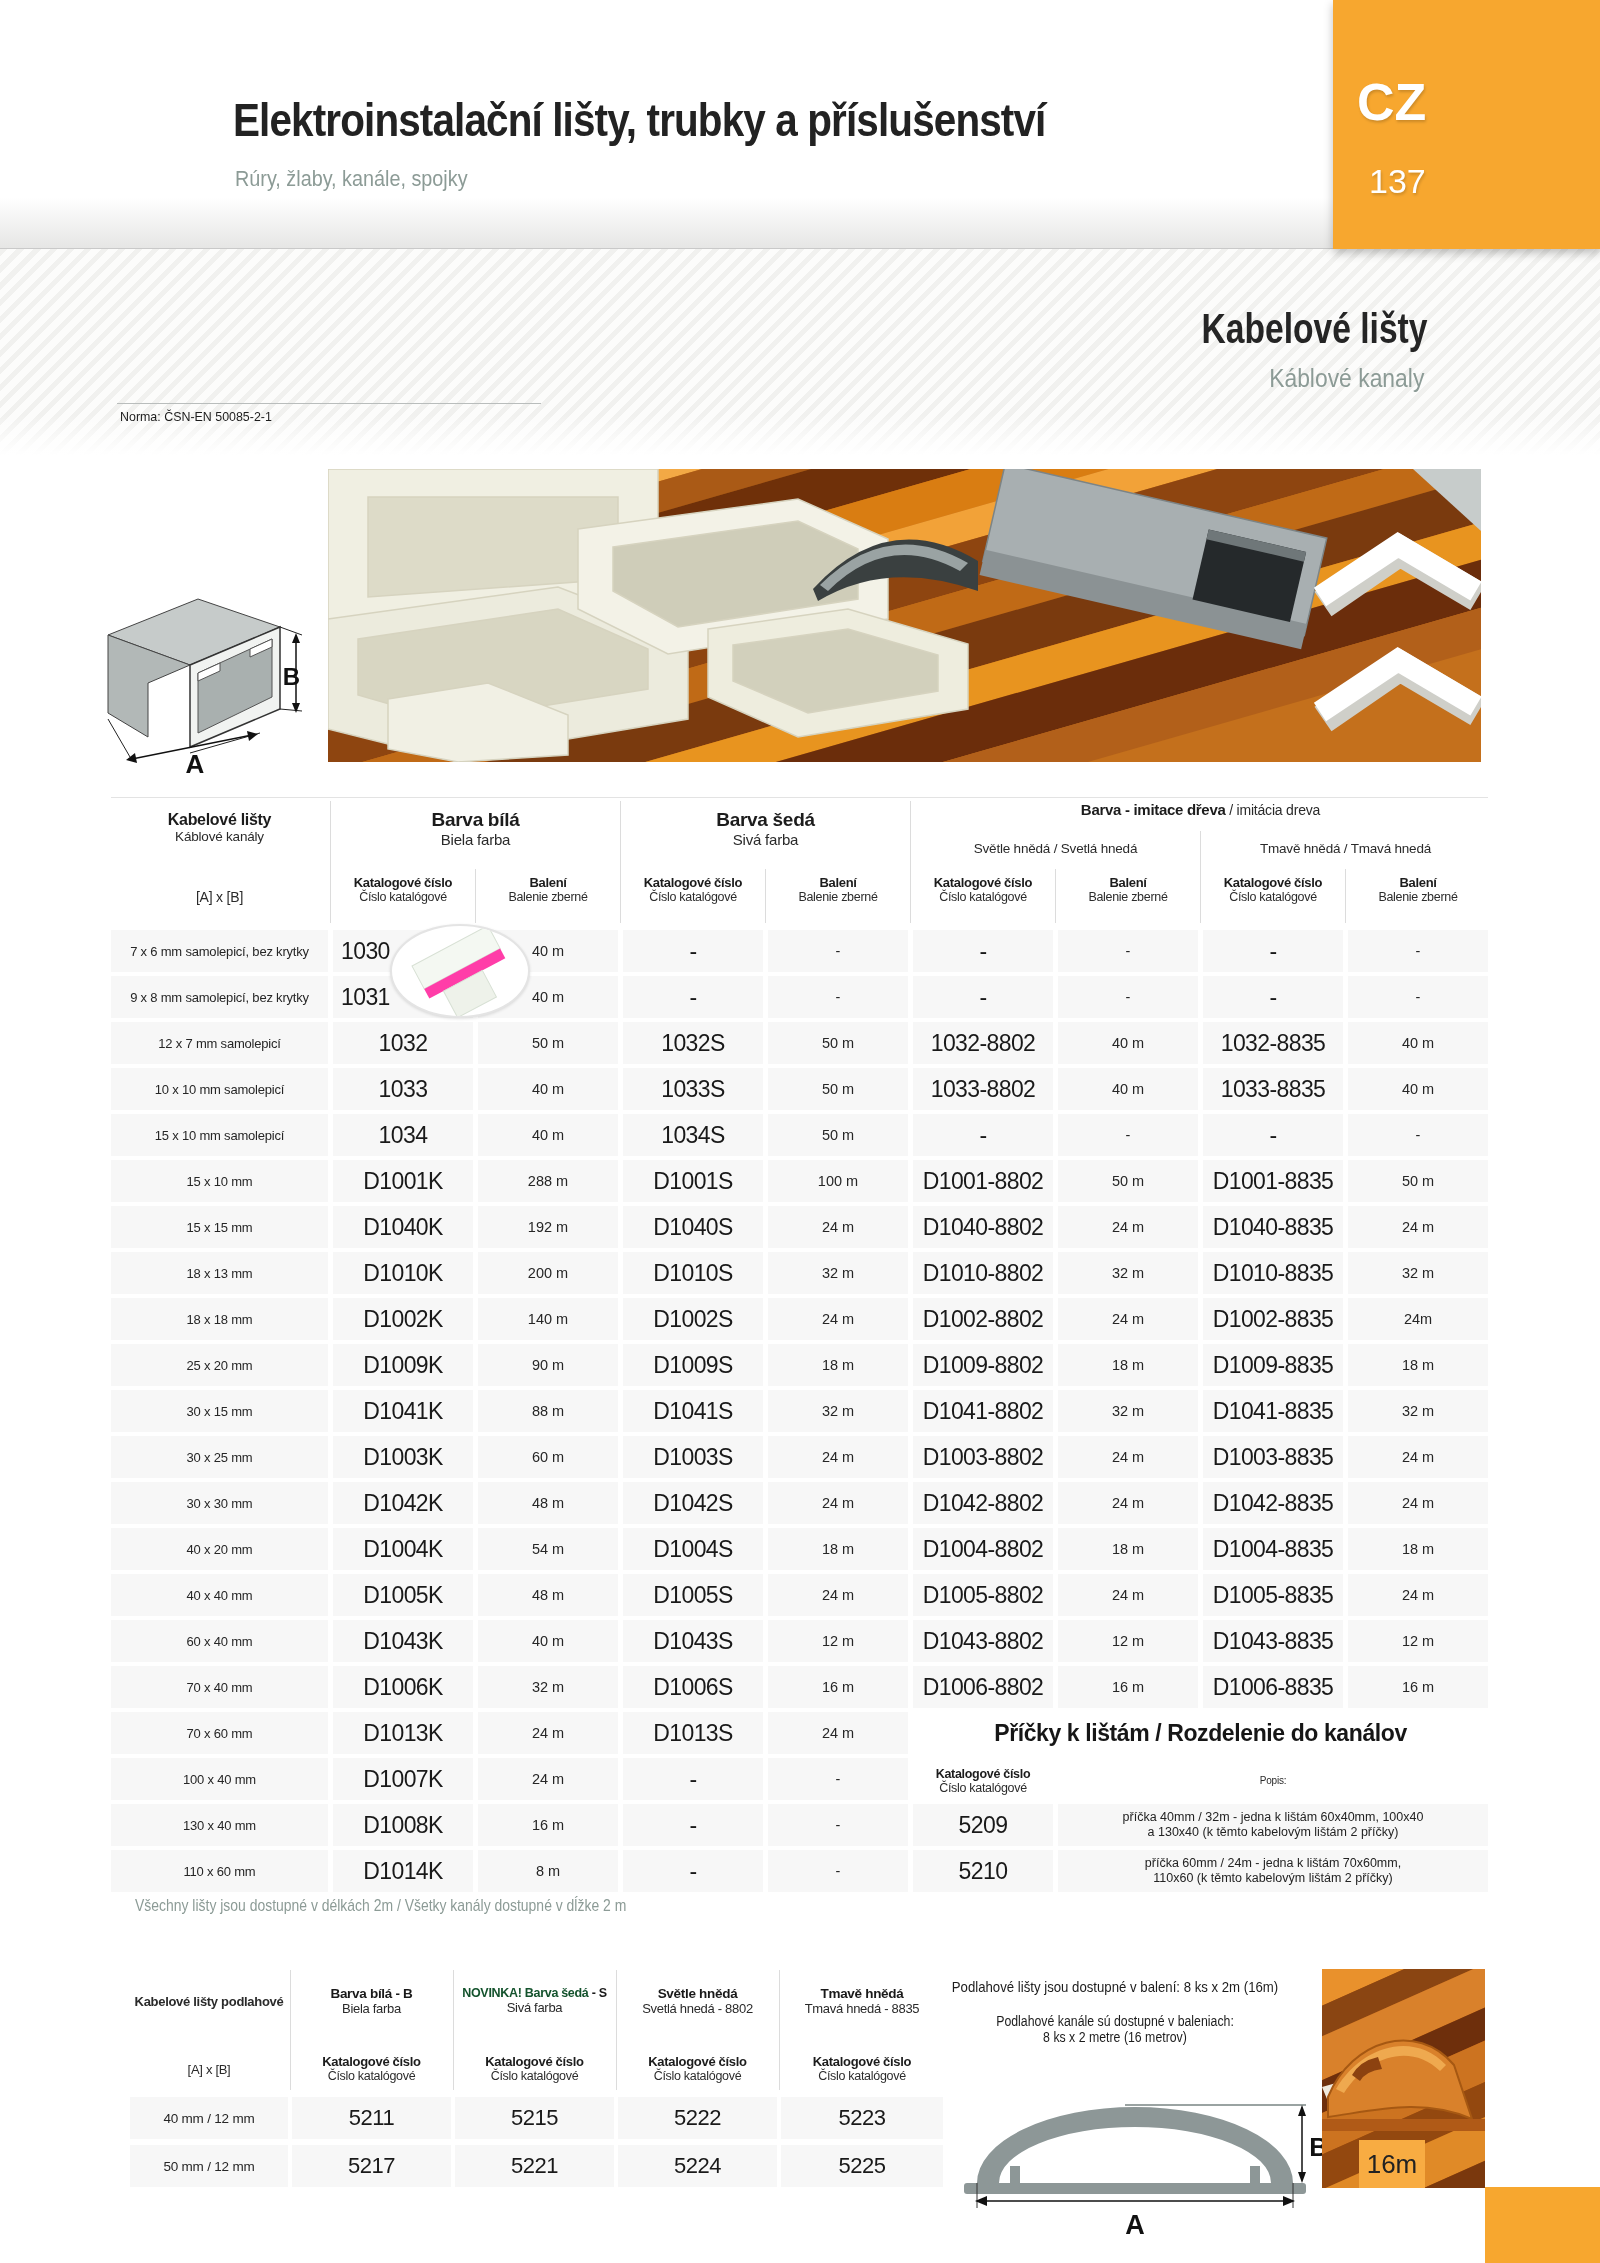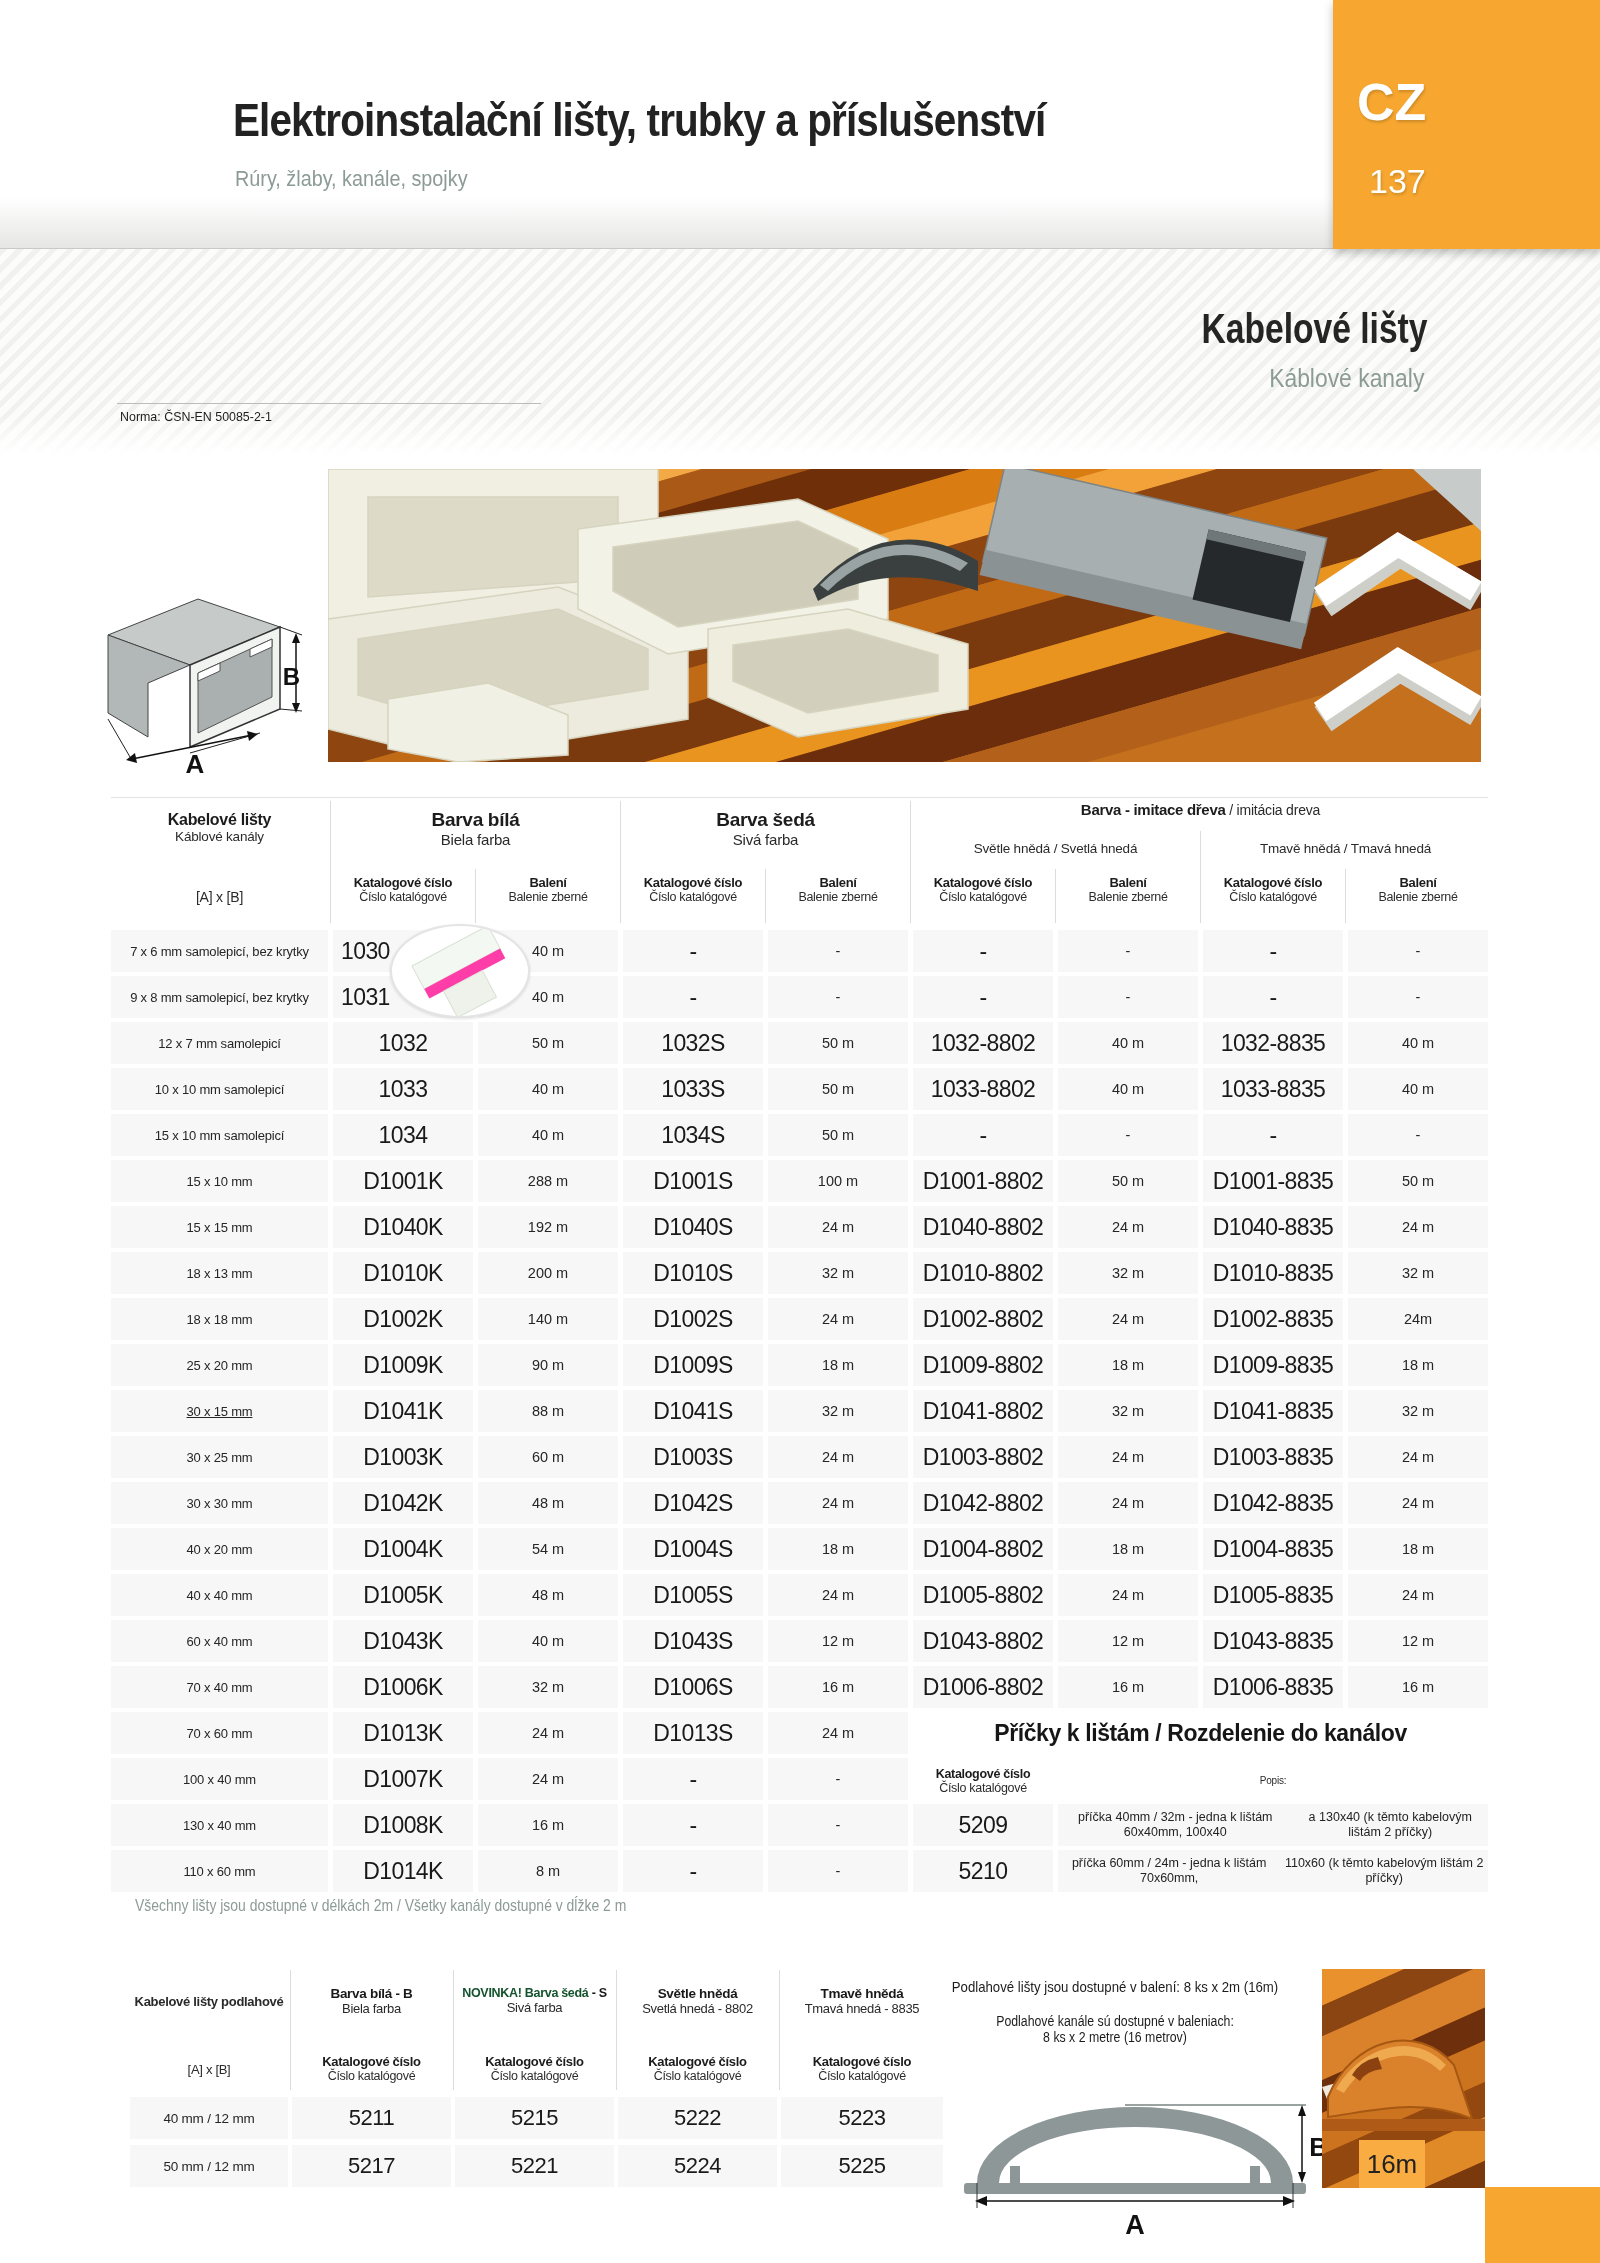--- a/index.html
+++ b/index.html
@@ -47,21 +47,21 @@
   .hg-line1{font-size:19px;font-weight:bold;color:#1c1c1c;letter-spacing:-0.3px;}
   .hg-line2{font-size:15px;color:#2a2a2a;letter-spacing:-0.2px;}
   .subhead{position:absolute;top:78px;width:140px;text-align:center;}
   .sh1{font-size:13px;font-weight:bold;color:#1c1c1c;letter-spacing:-0.3px;}
   .sh2{font-size:12.5px;color:#2c2c2c;letter-spacing:-0.3px;}
 
   
   .ptitle{position:absolute;left:802px;top:915px;width:575px;height:42px;display:flex;
           align-items:center;justify-content:center;font-size:23px;font-weight:bold;
           letter-spacing:-0.4px;color:#161616;}
-  .pdesc{flex-direction:row;font-size:12.5px;line-height:15px;color:#232323;text-align:center;}
+  .pdesc{flex-direction:column;font-size:12.5px;line-height:15px;color:#232323;text-align:center;}
 
   .note-text{left:135px;top:1896px;font-size:17px;color:#8c9b96;
              transform:scaleX(.82);transform-origin:left;white-space:nowrap;}
 
   
   .fhead{position:absolute;text-align:center;}
   .fh1{font-size:13.5px;font-weight:bold;color:#191919;letter-spacing:-0.3px;}
   .fh2{font-size:13px;color:#2a2a2a;letter-spacing:-0.3px;}
   .red{color:#14532d;}
   .fcat{font-size:22px;color:#191919;letter-spacing:-0.5px;}
@@ -344,21 +344,21 @@
           <div class="cell cat" style="left: 222px; width: 140px;">D1009K</div>
           <div class="cell bal" style="left: 367px; width: 140px;">90 m</div>
           <div class="cell cat" style="left: 512px; width: 140px;">D1009S</div>
           <div class="cell bal" style="left: 657px; width: 140px;">18 m</div>
           <div class="cell cat" style="left: 802px; width: 140px;">D1009-8802</div>
           <div class="cell bal" style="left: 947px; width: 140px;">18 m</div>
           <div class="cell cat" style="left: 1092px; width: 140px;">D1009-8835</div>
           <div class="cell bal" style="left: 1237px; width: 140px;">18 m</div>
         </div>
         <div class="trow" style="top: 593px;">
-          <div class="cell size" style="left: 0px; width: 217px; text-decoration: underline;">30 x 15 mm</div>
+          <div class="cell size" style="left: 0px; width: 217px;">30 x 15 mm</div>
           <div class="cell cat" style="left: 222px; width: 140px;">D1041K</div>
           <div class="cell bal" style="left: 367px; width: 140px;">88 m</div>
           <div class="cell cat" style="left: 512px; width: 140px;">D1041S</div>
           <div class="cell bal" style="left: 657px; width: 140px;">32 m</div>
           <div class="cell cat" style="left: 802px; width: 140px;">D1041-8802</div>
           <div class="cell bal" style="left: 947px; width: 140px;">32 m</div>
           <div class="cell cat" style="left: 1092px; width: 140px;">D1041-8835</div>
           <div class="cell bal" style="left: 1237px; width: 140px;">32 m</div>
         </div>
         <div class="trow" style="top: 639px;">

